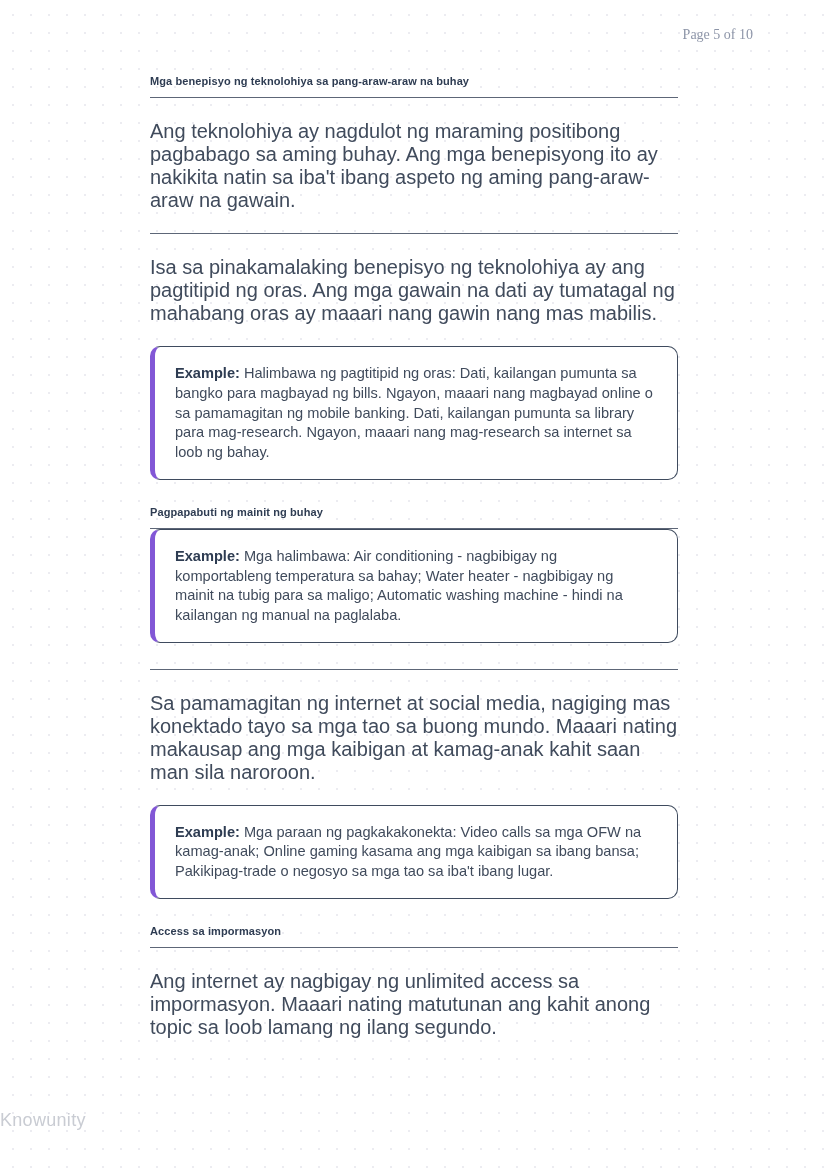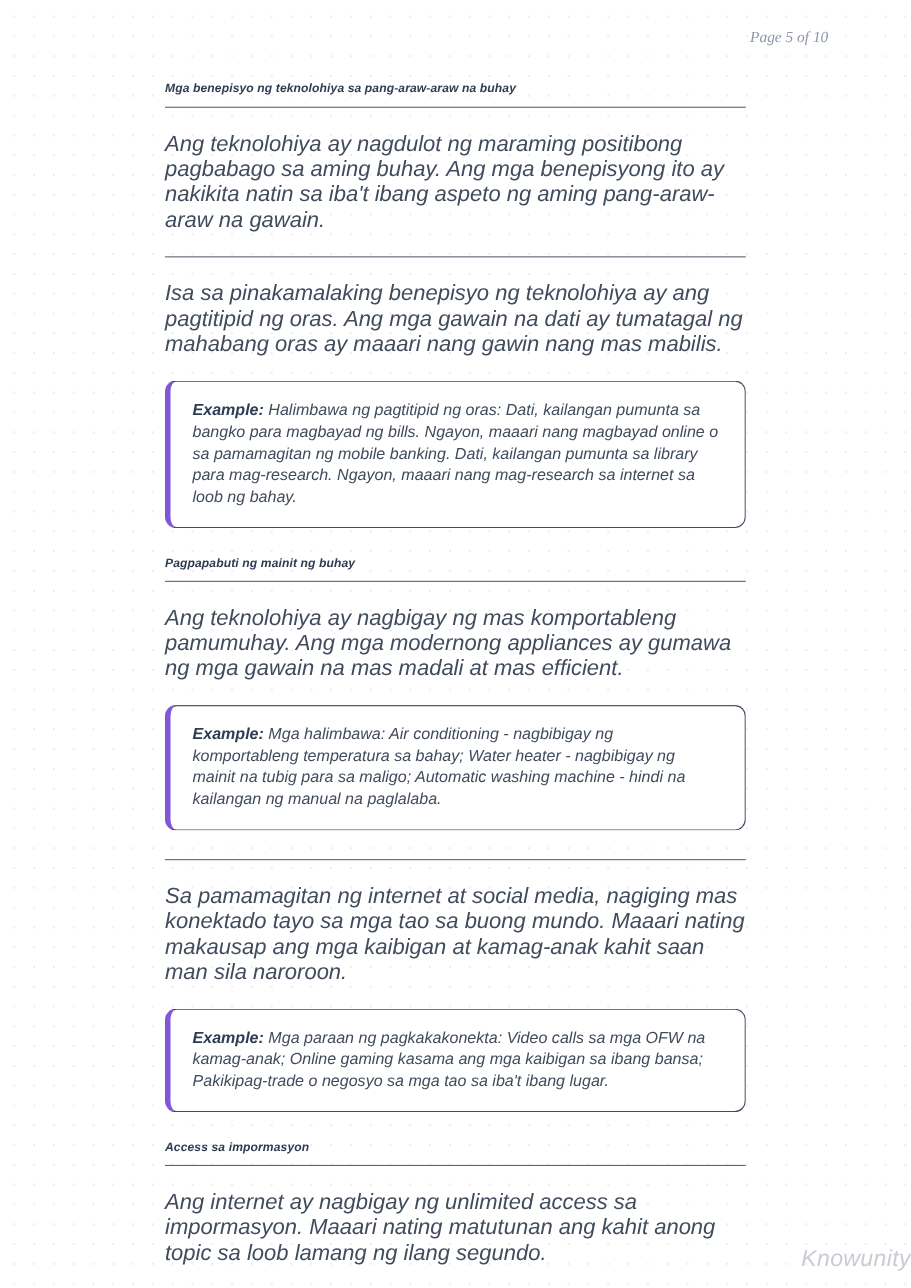--- a/index.html
+++ b/index.html
@@ -9,21 +9,20 @@
     width: 828px;
     height: 1171px;
     margin: 0 auto;
     background-color: #ffffff;
     background-image: radial-gradient(circle, #ececf1 1.2px, transparent 1.3px);
     background-size: 18px 18px;
     background-position: 4px 6px;
     font-family: "Liberation Sans", sans-serif;
     color: #404b5c;
     overflow: hidden;
-    font-style: italic;
   }
   .page-number {
     position: absolute;
     top: 27px;
     right: 75px;
     font-family: "Liberation Serif", serif;
     font-size: 14px;
     color: #8d95a8;
   }
   .content {
@@ -61,25 +60,25 @@
     margin-bottom: 26px;
   }
   .example-text {
     font-size: 14.6px;
     line-height: 19.7px;
     color: #404b5c;
   }
   .example-text strong { color: #2e3c52; }
   .watermark {
     position: absolute;
-    top: 1133px;
+    top: 1110px;
     left: 0;
     width: 100%;
-    text-align: right;
-    font-size: 21px;
+    text-align: left;
+    font-size: 18px;
     color: #c9ccd3;
     letter-spacing: 0.3px;
   }
 </style>
 </head>
 <body>
 
 <div class="page">
 
   <div class="page-number">Page 5 of 10</div>
@@ -96,21 +95,20 @@
       <hr class="heading-rule">
       <p class="section-paragraph">Isa sa pinakamalaking benepisyo ng teknolohiya ay ang pagtitipid ng oras. Ang mga gawain na dati ay tumatagal ng mahabang oras ay maaari nang gawin nang mas mabilis.</p>
       <div class="example-box">
         <p class="example-text"><strong>Example:</strong> <span>Halimbawa ng pagtitipid ng oras: Dati, kailangan pumunta sa bangko para magbayad ng bills. Ngayon, maaari nang magbayad online o sa pamamagitan ng mobile banking. Dati, kailangan pumunta sa library para mag-research. Ngayon, maaari nang mag-research sa internet sa loob ng bahay.</span></p>
       </div>
     </div>
 
     <div class="section">
       <div class="section-heading">Pagpapabuti ng mainit ng buhay</div>
       <hr class="heading-rule">
-      <p class="section-paragraph">Ang teknolohiya ay nagbigay ng mas komportableng pamumuhay. Ang mga modernong appliances ay gumawa ng mga gawain na mas madali at mas efficient.</p>
       <div class="example-box">
         <p class="example-text"><strong>Example:</strong> <span>Mga halimbawa: Air conditioning - nagbibigay ng komportableng temperatura sa bahay; Water heater - nagbibigay ng mainit na tubig para sa maligo; Automatic washing machine - hindi na kailangan ng manual na paglalaba.</span></p>
       </div>
     </div>
 
     <div class="section">
       <hr class="heading-rule">
       <p class="section-paragraph">Sa pamamagitan ng internet at social media, nagiging mas konektado tayo sa mga tao sa buong mundo. Maaari nating makausap ang mga kaibigan at kamag-anak kahit saan man sila naroroon.</p>
       <div class="example-box">
         <p class="example-text"><strong>Example:</strong> <span>Mga paraan ng pagkakakonekta: Video calls sa mga OFW na kamag-anak; Online gaming kasama ang mga kaibigan sa ibang bansa; Pakikipag-trade o negosyo sa mga tao sa iba't ibang lugar.</span></p>

